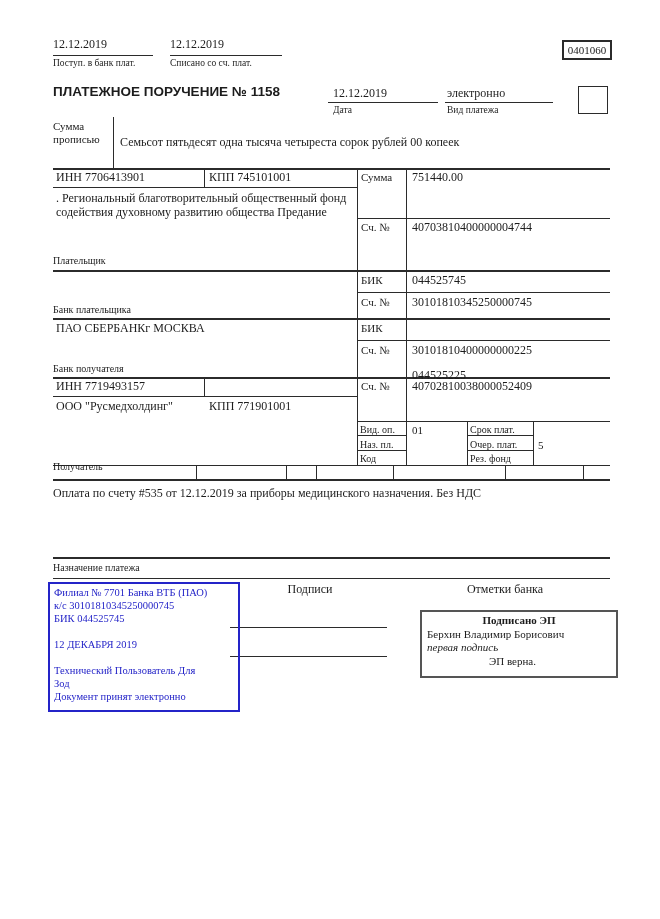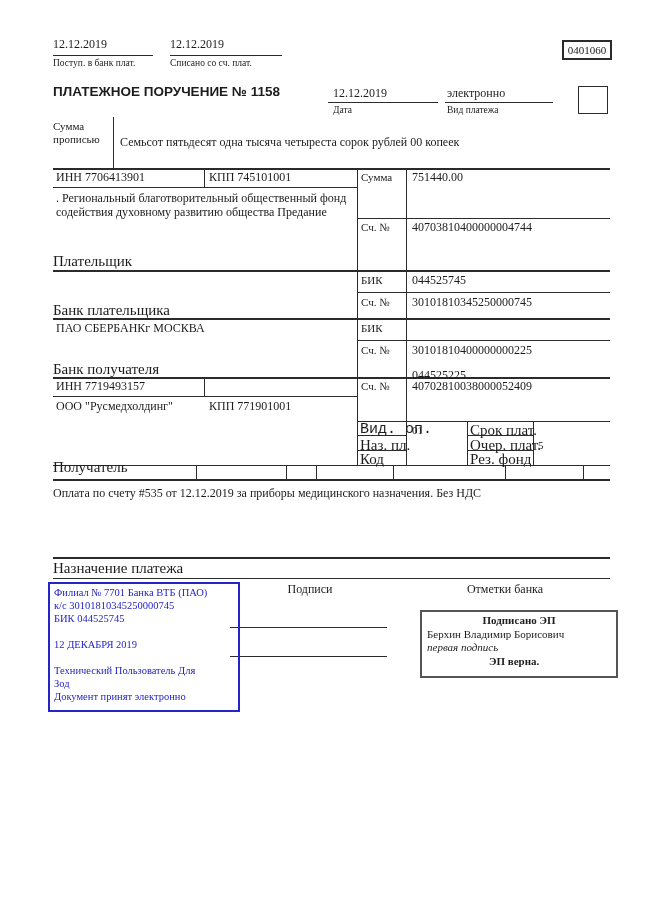--- a/index.html
+++ b/index.html
@@ -11,37 +11,37 @@
     color:#1c1c1c;
     overflow:hidden;
   }
   .abs{position:absolute;white-space:nowrap;}
   .wrap{position:absolute;white-space:normal;}
   .hl{position:absolute;background:#2b2b2b;height:1px;}
   .hl2{position:absolute;background:#2b2b2b;height:2px;}
   .vl{position:absolute;background:#2b2b2b;width:1px;}
   .t12{font-size:12px;line-height:13px;}
   .t11{font-size:11px;line-height:13px;}
-  .t10{font-size:15px;line-height:12px;}
+  .t10{font-size:10px;line-height:12px;}
   .lbl{font-size:9.5px;line-height:11px;}
   .title{font-family:"Liberation Sans","DejaVu Sans",sans-serif;font-weight:bold;font-size:13.5px;}
   .codebox{position:absolute;border:2px solid #2b2b2b;display:flex;align-items:center;justify-content:center;font-size:11px;}
   .bluebox{
     position:absolute;left:48px;top:582px;width:180px;height:122px;
     border:2px solid #2424c8;color:#2424c8;
     font-size:10.5px;line-height:13px;padding:2px 4px;
   }
   .bluebox div{min-height:13px;white-space:nowrap;}
   .stamp{
     position:absolute;left:420px;top:610px;width:184px;height:60px;
     border:2px solid #555;font-size:11px;line-height:13.5px;padding:2px 5px;
   }
   .stamp .st-title{font-weight:bold;text-align:center;}
   .stamp .st-sub{font-style:italic;}
-  .stamp .st-ver{font-weight:bold;padding-left:62px;}
+  .stamp .st-ver{font-weight:normal;padding-left:62px;}
   .center{text-align:center;}
 </style>
 </head>
 <body>
 
 <div class="page">
 
   <div class="abs t12" style="left:53px;top:38px;">12.12.2019</div>
   <div class="hl" style="left:53px;top:55px;width:100px;"></div>
   <div class="abs lbl" style="left:53px;top:58px;">Поступ. в банк плат.</div>
@@ -122,21 +122,21 @@
   <div class="abs t12" style="left:412px;top:344px;">30101810400000000225</div>
   <div class="abs t10" style="left:53px;top:363px;">Банк получателя</div>
 
   <div class="abs t12" style="left:56px;top:380px;">ИНН 7719493157</div>
   <div class="abs t12" style="left:209px;top:380px;margin-top:20px;">КПП 771901001</div>
   <div class="abs t11" style="left:361px;top:380px;">Сч. №</div>
   <div class="abs t12" style="left:412px;top:380px;">40702810038000052409</div>
   <div class="abs t12" style="left:56px;top:400px;">ООО "Русмедхолдинг"</div>
   <div class="abs t10" style="left:53px;top:461px;text-align:center;">Получатель</div>
 
-  <div class="abs t10" style="left:360px;top:424px;font-family:Liberation Mono, monospace;">Вид. оп.</div>
+  <div class="abs t10" style="left:360px;top:424px;">Вид. оп.</div>
   <div class="abs t11" style="left:412px;top:424px;">01</div>
   <div class="abs t10" style="left:470px;top:424px;">Срок плат.</div>
   <div class="abs t11" style="left:538px;top:424px;"></div>
   <div class="abs t10" style="left:360px;top:439px;">Наз. пл.</div>
   <div class="abs t11" style="left:412px;top:439px;"></div>
   <div class="abs t10" style="left:470px;top:439px;">Очер. плат.</div>
   <div class="abs t11" style="left:538px;top:439px;">5</div>
   <div class="abs t10" style="left:360px;top:453px;">Код</div>
   <div class="abs t11" style="left:412px;top:453px;"></div>
   <div class="abs t10" style="left:470px;top:453px;">Рез. фонд</div>

